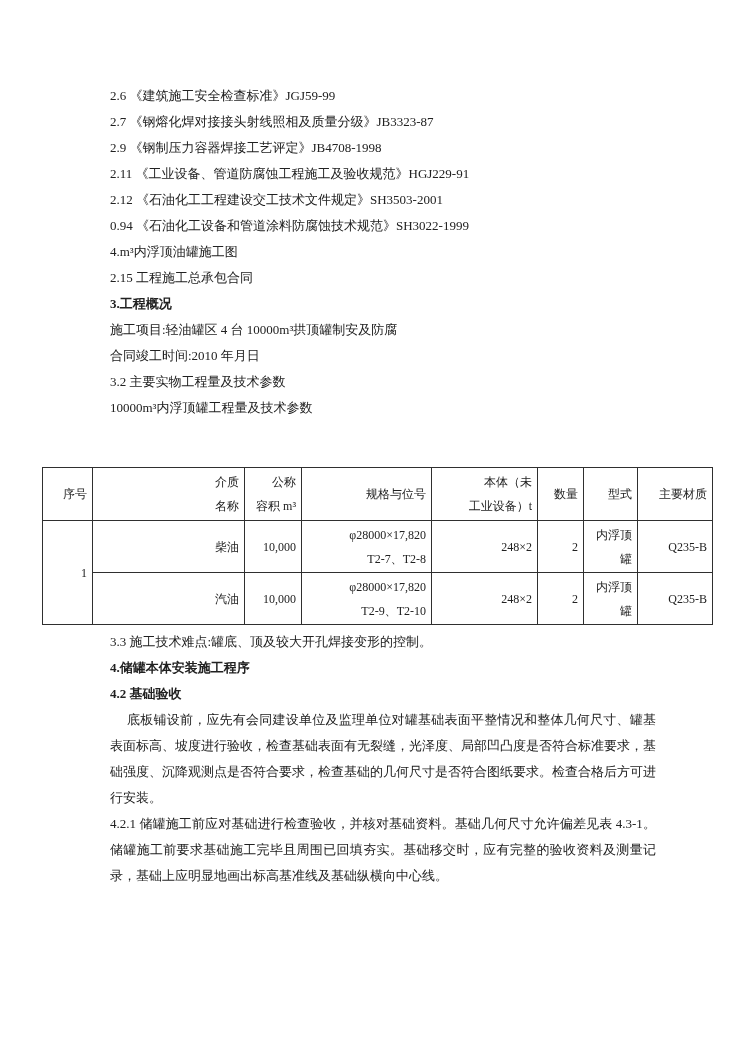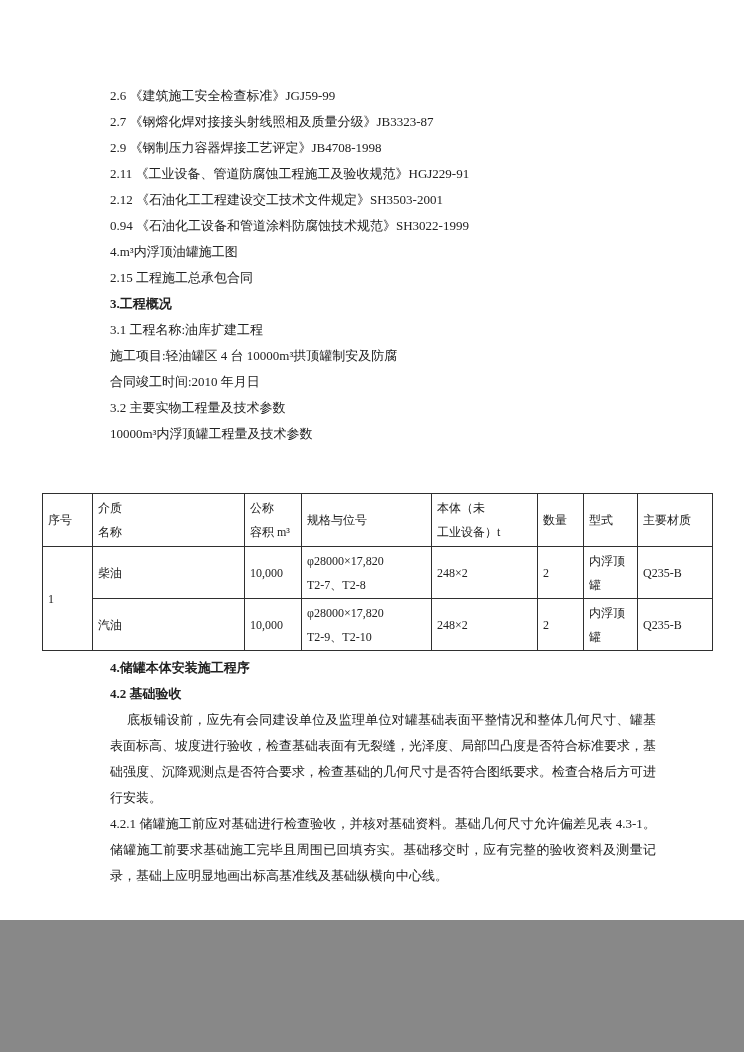--- a/index.html
+++ b/index.html
@@ -1,18 +1,18 @@
 <!DOCTYPE html>
 <html><head>
 <meta charset="utf-8">
 <style>
   html,body { margin:0; padding:0; background:#888; }
   .page {
     position:relative;
-    width:744px; height:920px;
+    width:744px; height:1052px;
     margin:0 auto;
     background:#ffffff;
     color:#212121;
     font-family:"Liberation Serif","DejaVu Serif",serif;
     box-sizing:border-box;
     padding:83px 88px 0 110px;
     overflow:hidden;
   }
   .page p { margin:0; font-size:13px; line-height:26px; }
   .bold { font-weight:700; }
@@ -27,42 +27,41 @@
     font-size:12px;
     color:#212121;
   }
   table.spec td {
     border:1px solid #2f2f2f;
     padding:1px 5px;
     vertical-align:middle;
     line-height:24px;
     white-space:pre-line;
     word-break:break-all;
-    text-align:left;
+    text-align:right;
   }
   table.spec tr.hd  { height:53px; }
   table.spec tr.dr  { height:52px; }
   td.vtop { vertical-align:top; }
 </style>
 </head>
 <body>
 
 <div class="page">
 
   <p>2.6 《建筑施工安全检查标准》JGJ59-99</p>
   <p>2.7 《钢熔化焊对接接头射线照相及质量分级》JB3323-87</p>
   <p>2.9 《钢制压力容器焊接工艺评定》JB4708-1998</p>
   <p>2.11 《工业设备、管道防腐蚀工程施工及验收规范》HGJ229-91</p>
   <p>2.12 《石油化工工程建设交工技术文件规定》SH3503-2001</p>
   <p>0.94 《石油化工设备和管道涂料防腐蚀技术规范》SH3022-1999</p>
   <p>4.m³内浮顶油罐施工图</p>
   <p>2.15 工程施工总承包合同</p>
 
   <p class="bold">3.工程概况</p>
-  <p>3.1 工程名称:油库扩建工程</p>
   <p>施工项目:轻油罐区 4 台 10000m³拱顶罐制安及防腐</p>
   <p>合同竣工时间:2010 年月日</p>
   <p>3.2 主要实物工程量及技术参数</p>
   <p>10000m³内浮顶罐工程量及技术参数</p>
 
   <table class="spec">
     <colgroup>
       <col style="width:50px">
         <col style="width:152px">
         <col style="width:57px">
@@ -103,18 +102,19 @@
       <td>φ28000×17,820
 T2-9、T2-10</td>
       <td>248×2</td>
       <td>2</td>
       <td>内浮顶罐</td>
       <td>Q235-B</td>
     </tr>
   </tbody>
     </table>
 
+  <p>3.3 施工技术难点:罐底、顶及较大开孔焊接变形的控制。</p>
   <p class="bold">4.储罐本体安装施工程序</p>
   <p class="bold">4.2 基础验收</p>
   <p class="para indent">底板铺设前，应先有会同建设单位及监理单位对罐基础表面平整情况和整体几何尺寸、罐基表面标高、坡度进行验收，检查基础表面有无裂缝，光泽度、局部凹凸度是否符合标准要求，基础强度、沉降观测点是否符合要求，检查基础的几何尺寸是否符合图纸要求。检查合格后方可进行安装。</p>
   <p class="para">4.2.1 储罐施工前应对基础进行检查验收，并核对基础资料。基础几何尺寸允许偏差见表 4.3-1。储罐施工前要求基础施工完毕且周围已回填夯实。基础移交时，应有完整的验收资料及测量记录，基础上应明显地画出标高基准线及基础纵横向中心线。</p>
 
 </div>
 
 </body></html>

